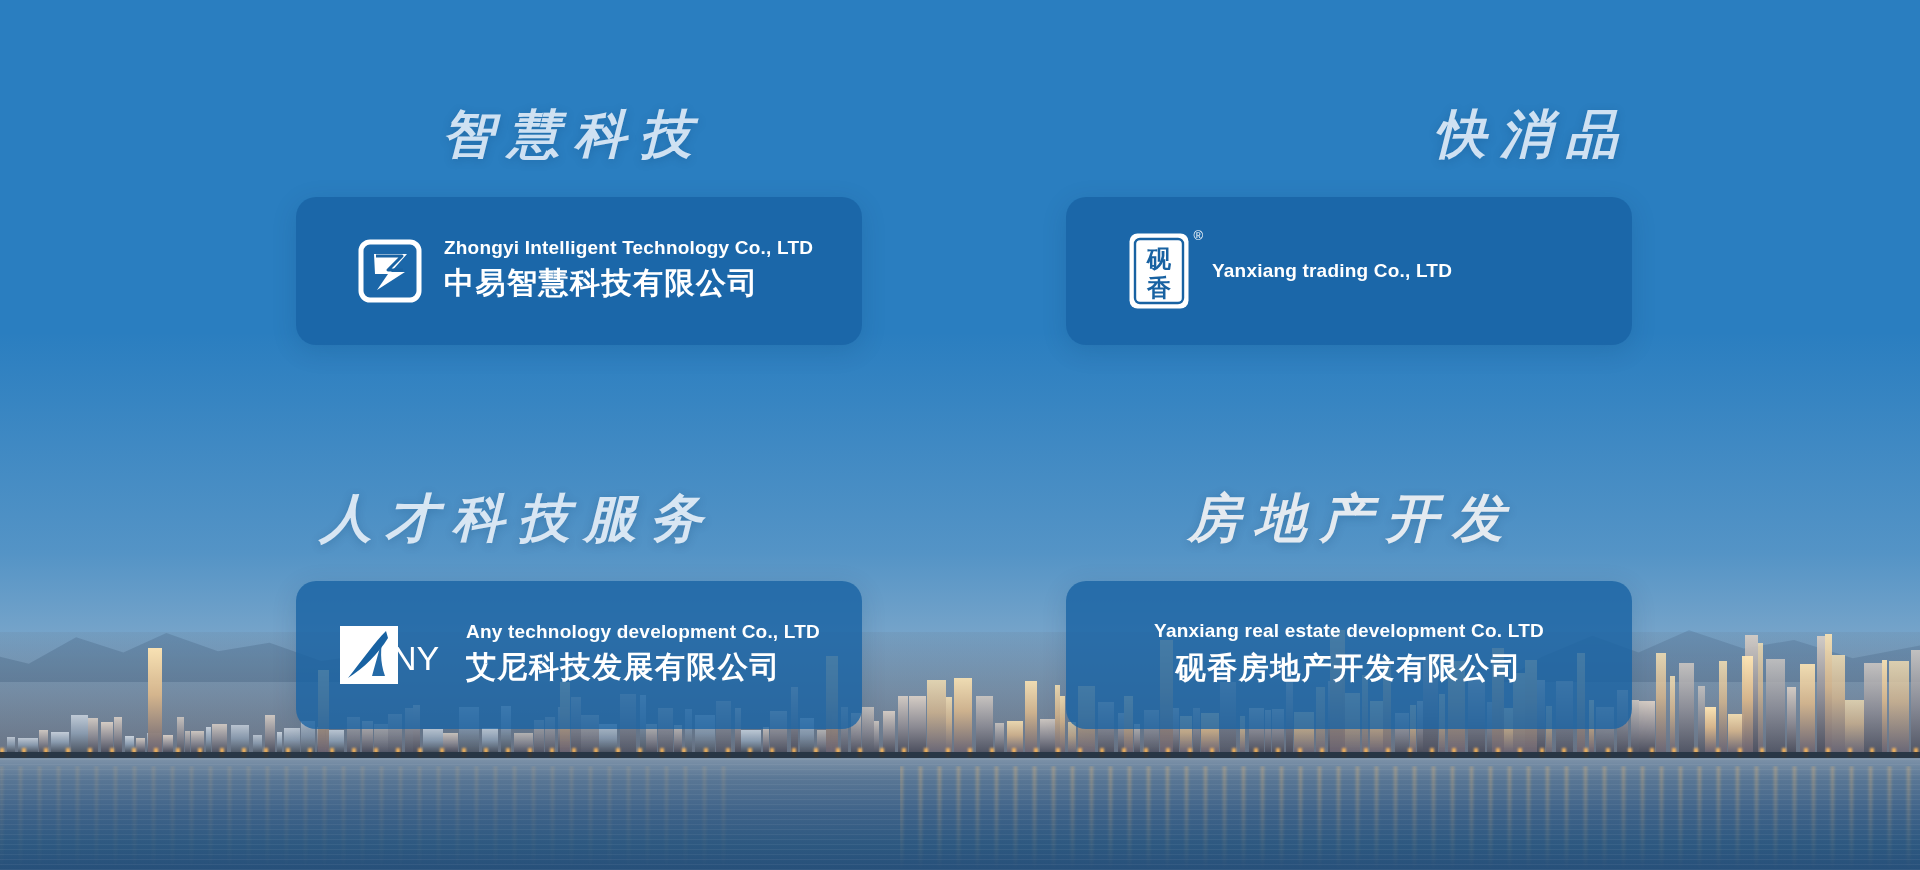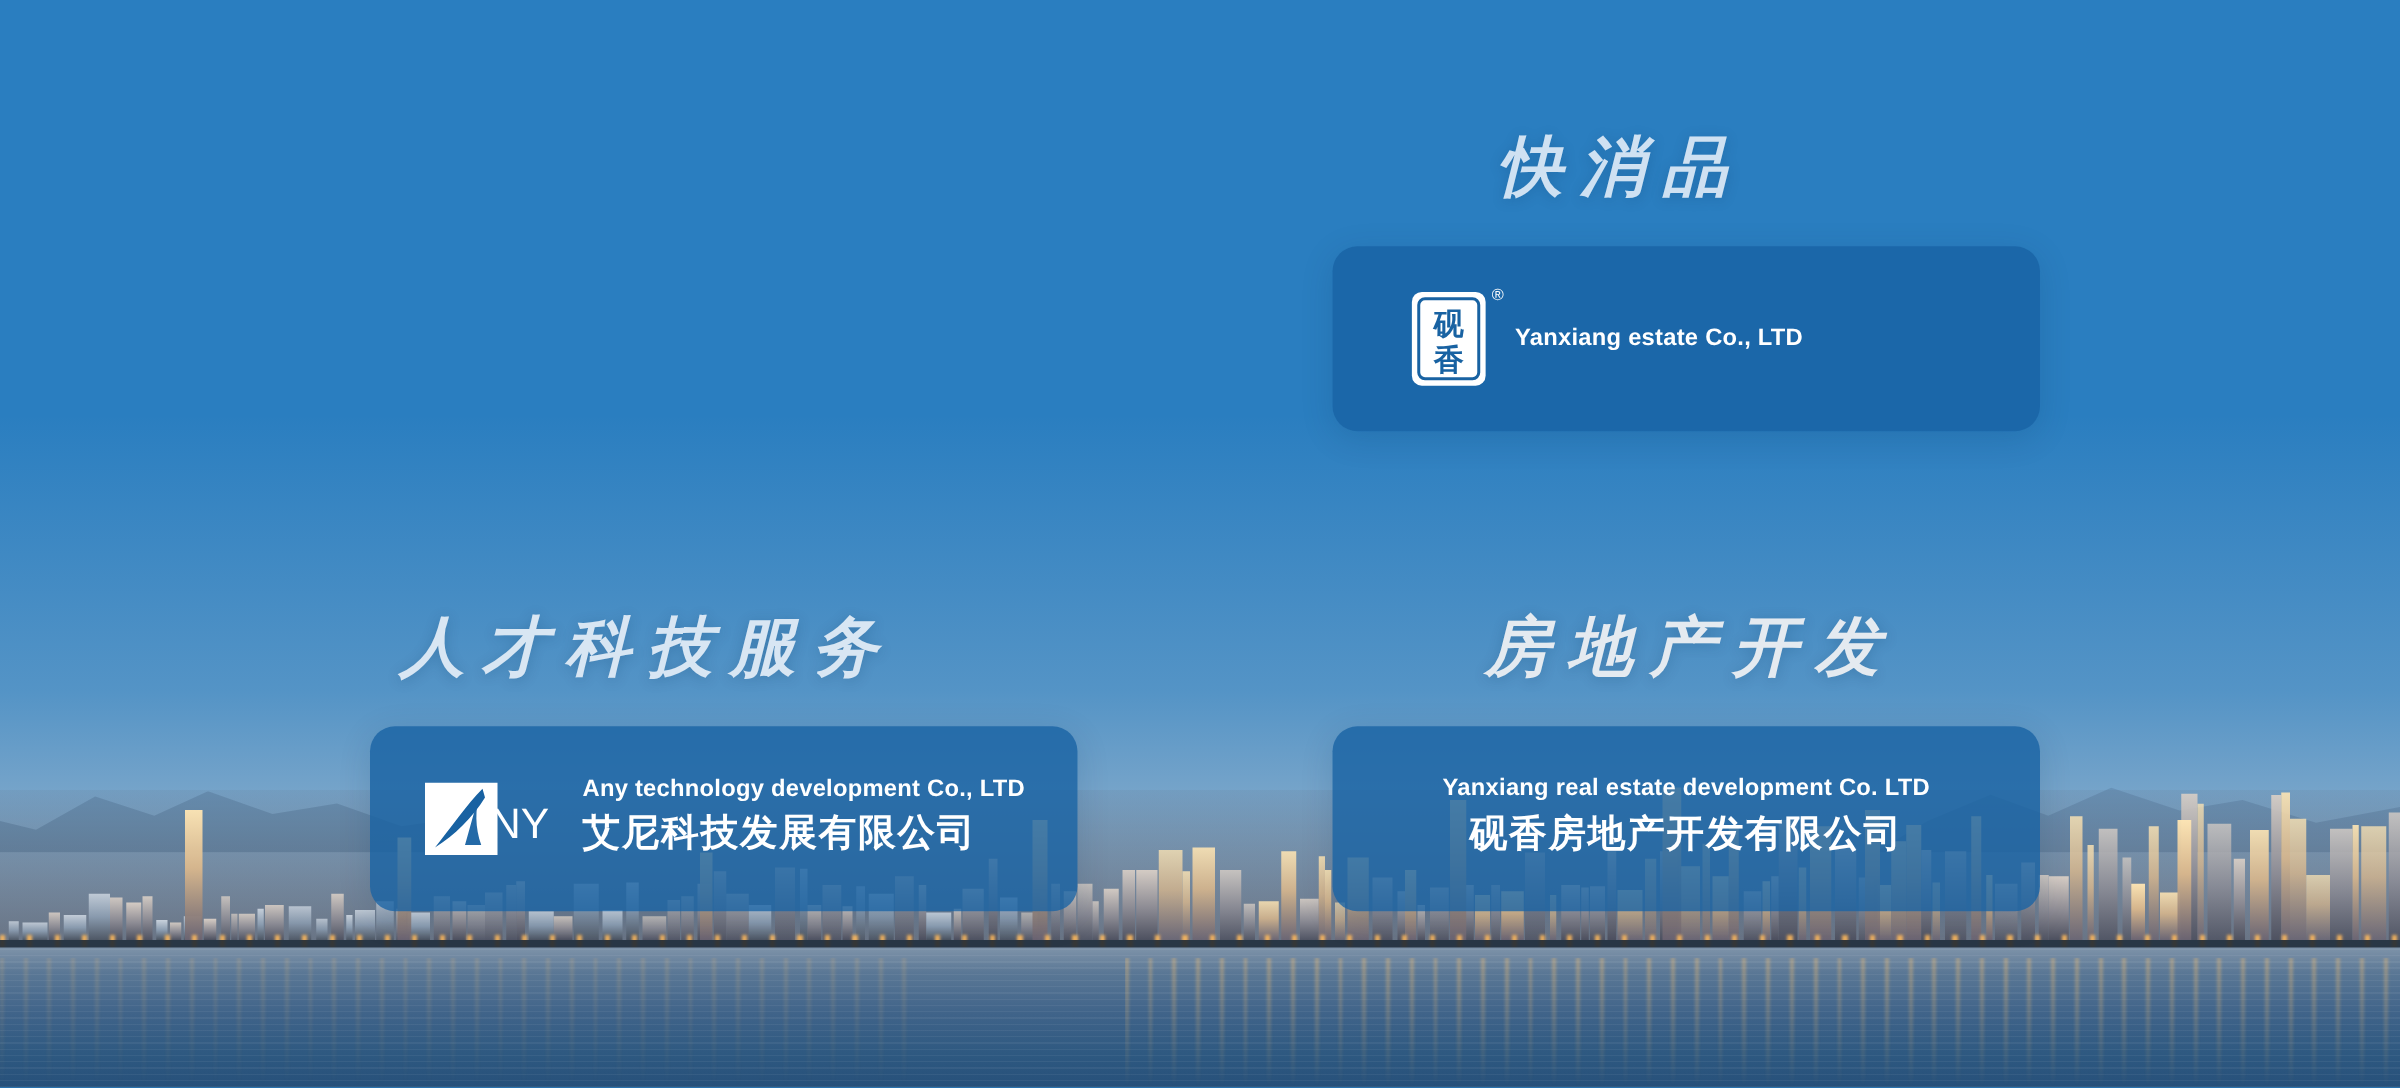--- a/index.html
+++ b/index.html
@@ -67,21 +67,21 @@
 
   .cat-title{
     font-size:52px;line-height:1.1;font-weight:700;font-style:italic;
     letter-spacing:14px;color:#cfe1f2;
     text-shadow:0 2px 10px rgba(10,50,90,.22);
     white-space:nowrap;
     margin:0 0 34px 0;
     -webkit-user-select:none;user-select:none;
   }
   .col.c1 .cat-title{padding-left:146px;}
-  .col.c2 .cat-title{padding-left:132px;}
+  .col.c2 .cat-title{padding-left:132px;text-align:right;}
   .col.c3 .cat-title{padding-left:24px;color:#d8e6f3;}
   .col.c4 .cat-title{padding-left:122px;color:#e4eaf0;}
 
   .card{
     width:566px;height:148px;border-radius:20px;
     background:rgba(24,98,162,.80);
     display:flex;align-items:center;
     box-sizing:border-box;
     box-shadow:0 6px 26px rgba(8,45,80,.14);
   }
@@ -282,37 +282,53 @@
     <div class="shore"></div>
 
     <div class="water"></div>
     <div class="refl left"></div>
     <div class="refl" style="left:900px;width:1020px;opacity:.8;"></div>
     <div class="ripple"></div>
   </div>
 
   <div class="content">
 
+    <div class="col c1">
+      <h2 class="cat-title">智慧科技</h2>
+      <div class="card with-logo">
+        <div class="logo">
+          <svg class="logo-z" viewBox="0 0 64 64" aria-hidden="true">
+            <rect x="3" y="3" width="58" height="58" rx="9" ry="9" fill="none" stroke="#ffffff" stroke-width="5"></rect>
+            <path d="M16 15 H49 L33 33 H47 L19 51 L30 35 H17 Z" fill="#ffffff"></path>
+            <path d="M18 17 H44 L30 31 H45" fill="none" stroke="#1862a2" stroke-width="3" stroke-linejoin="round"></path>
+          </svg>
+        </div>
+        <div class="names">
+          <div class="name-en">Zhongyi Intelligent Technology Co., LTD</div>
+          <div class="name-cn">中易智慧科技有限公司</div>
+        </div>
+      </div>
+    </div>
 
     <div class="col c2">
       <h2 class="cat-title">快消品</h2>
       <div class="card with-logo">
         <div class="logo">
           <div class="logo-seal">
             <svg viewBox="0 0 62 78" width="62" height="78" aria-hidden="true">
               <rect x="1.5" y="1.5" width="59" height="75" rx="8" ry="8" fill="#ffffff"></rect>
               <rect x="7" y="7" width="48" height="64" rx="5" ry="5" fill="none" stroke="#1862a2" stroke-width="2.4"></rect>
               <text x="31" y="35" text-anchor="middle" fill="#1862a2" font-family="'DejaVu Sans','Liberation Sans',sans-serif" font-size="24" font-weight="700">砚</text>
               <text x="31" y="64" text-anchor="middle" fill="#1862a2" font-family="'DejaVu Sans','Liberation Sans',sans-serif" font-size="24" font-weight="700">香</text>
             </svg>
             <span class="seal-reg">®</span>
           </div>
         </div>
         <div class="names">
-          <div class="name-en">Yanxiang estate Co., LTD</div>
+          <div class="name-en">Yanxiang trading Co., LTD</div>
         </div>
       </div>
     </div>
 
     <div class="col c3">
       <h2 class="cat-title">人才科技服务</h2>
       <div class="card with-logo" style="padding-left:44px;">
         <div class="logo">
           <svg class="logo-any" viewBox="0 0 104 58" aria-hidden="true">
             <rect x="0" y="0" width="58" height="58" fill="#ffffff"></rect>

